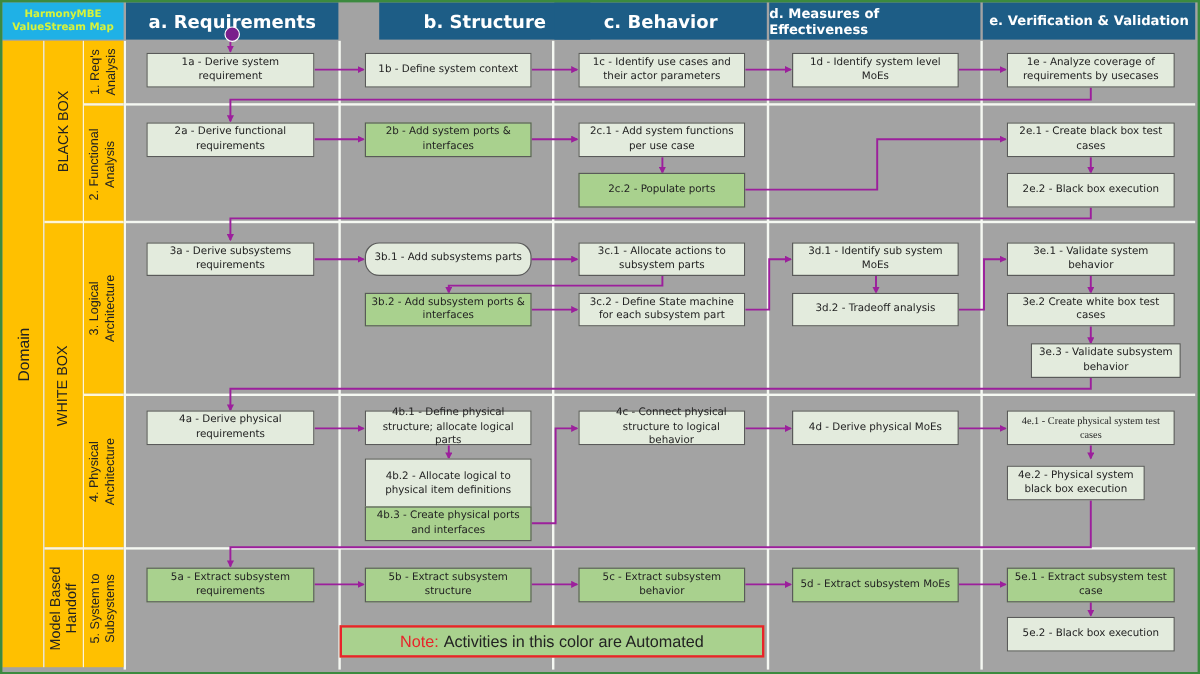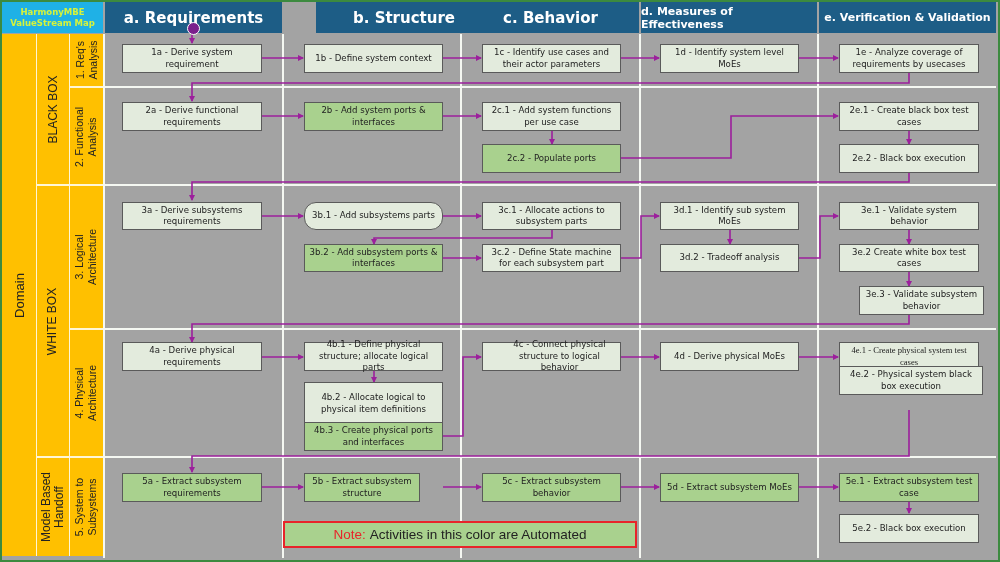--- a/index.html
+++ b/index.html
@@ -183,24 +183,24 @@
   <div class="box" style="left:839px;top:244px;width:140px;height:28px;">3e.2 Create white box test cases</div>
   <div class="box" style="left:839px;top:286px;width:125px;height:29px;margin-left:20px;">3e.3 - Validate subsystem behavior</div>
 
   <div class="box" style="left:122px;top:342px;width:140px;height:29px;">4a - Derive physical requirements</div>
   <div class="box" style="left:304px;top:342px;width:139px;height:29px;">4b.1 - Define physical structure; allocate logical parts</div>
   <div class="box" style="left:304px;top:382px;width:139px;height:43px;">4b.2 - Allocate logical to physical item definitions</div>
   <div class="box auto" style="left:304px;top:422px;width:139px;height:29px;">4b.3 - Create physical ports and interfaces</div>
   <div class="box" style="left:482px;top:342px;width:139px;height:29px;padding-left:20px;">4c - Connect physical structure to logical behavior</div>
   <div class="box" style="left:660px;top:342px;width:139px;height:29px;">4d - Derive physical MoEs</div>
   <div class="box" style="left:839px;top:342px;width:140px;height:29px;font-family:Liberation Serif, serif;">4e.1 - Create physical system test cases</div>
-  <div class="box" style="left:839px;top:366px;width:144px;height:29px;">4e.2 - Physical system black box execution</div>
+  <div class="box" style="left:839px;top:388px;width:115px;height:29px;">4e.2 - Physical system black box execution</div>
 
   <div class="box auto" style="left:122px;top:473px;width:140px;height:29px;">5a - Extract subsystem requirements</div>
-  <div class="box auto" style="left:304px;top:473px;width:116px;height:29px;">5b - Extract subsystem structure</div>
+  <div class="box auto" style="left:304px;top:473px;width:139px;height:29px;">5b - Extract subsystem structure</div>
   <div class="box auto" style="left:482px;top:473px;width:139px;height:29px;">5c - Extract subsystem behavior</div>
   <div class="box auto" style="left:660px;top:473px;width:139px;height:29px;">5d - Extract subsystem MoEs</div>
   <div class="box auto" style="left:839px;top:473px;width:140px;height:29px;">5e.1 - Extract subsystem test case</div>
   <div class="box" style="left:839px;top:514px;width:140px;height:29px;">5e.2 - Black box execution</div>
 
   <div class="note">
     <span class="nlabel">Note:</span>
     <span>Activities in this color are Automated</span>
   </div>
 

